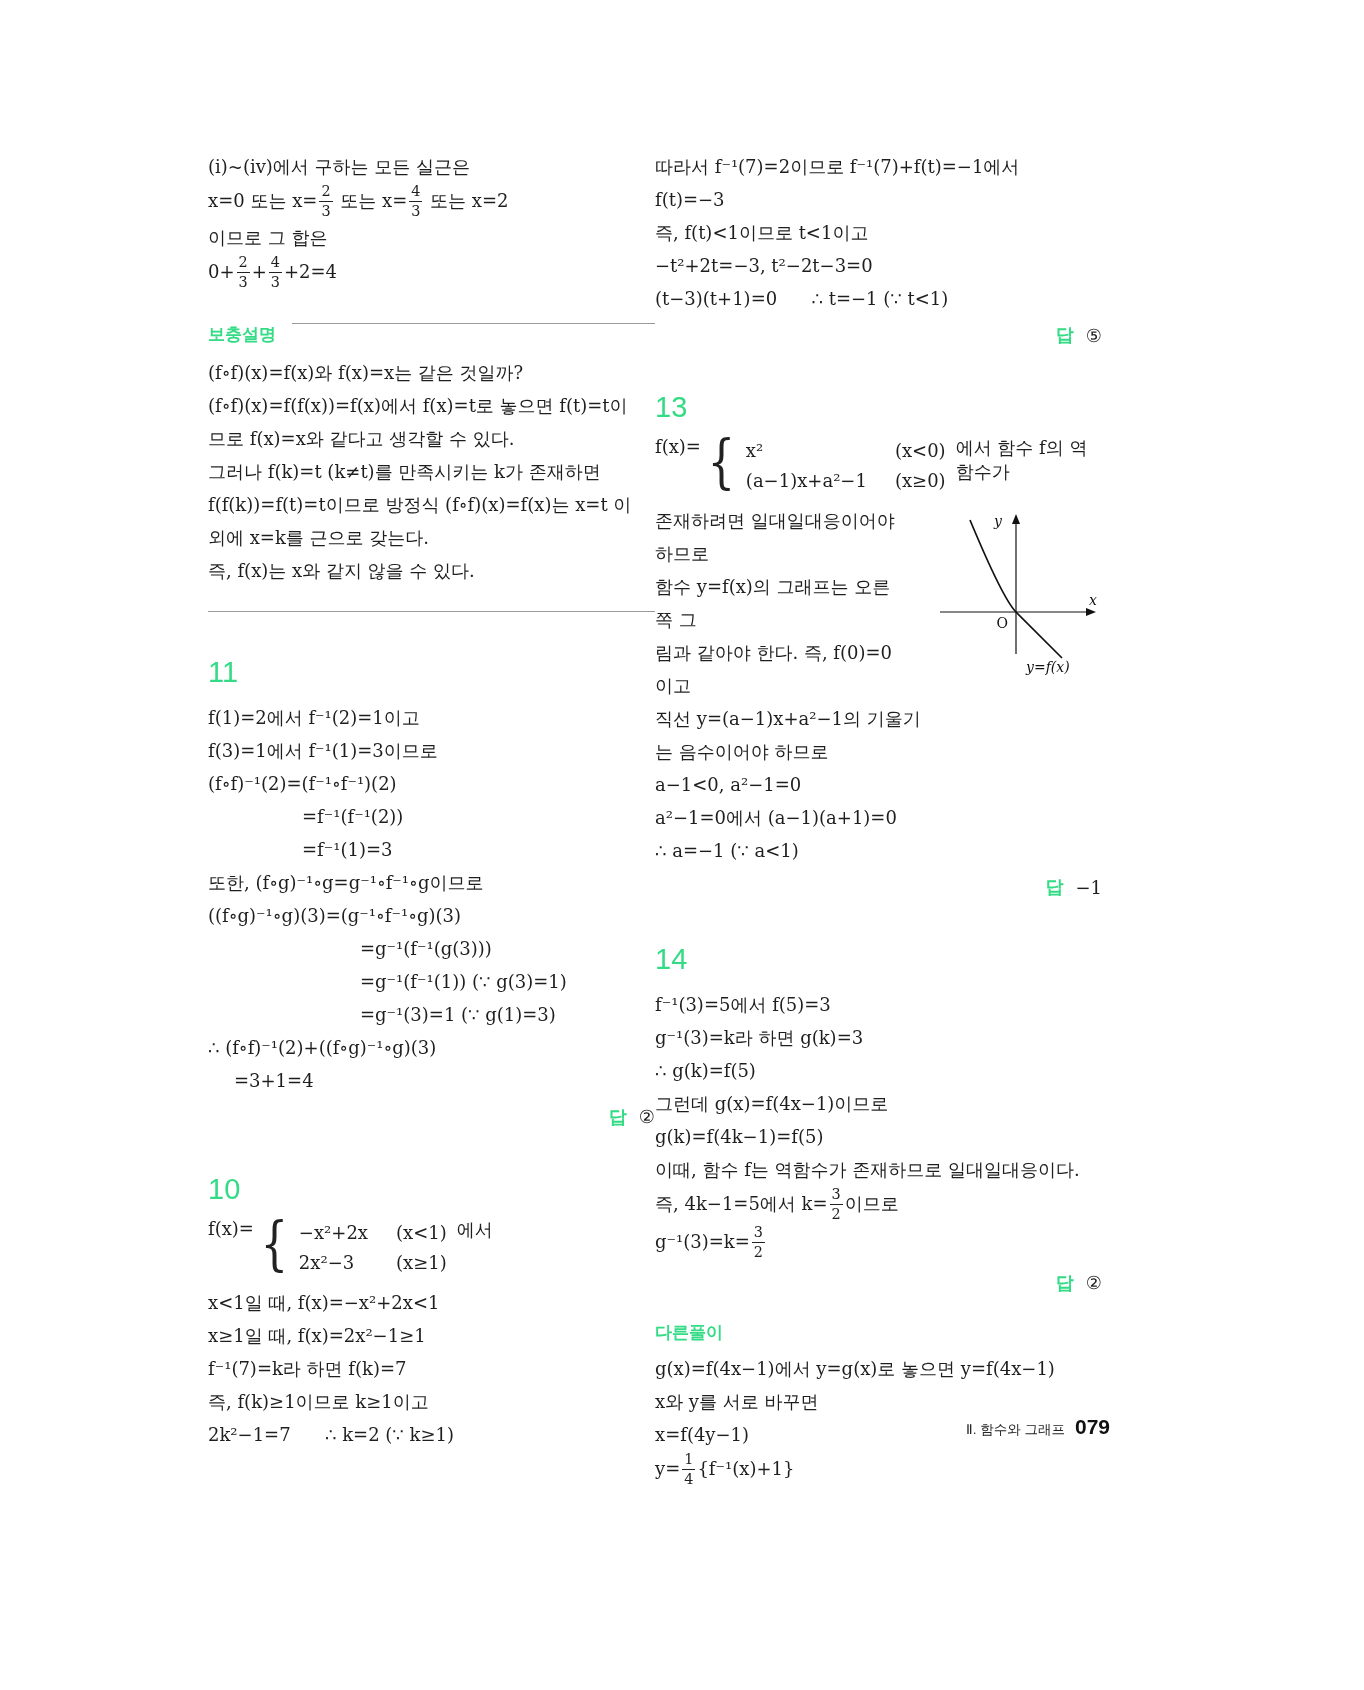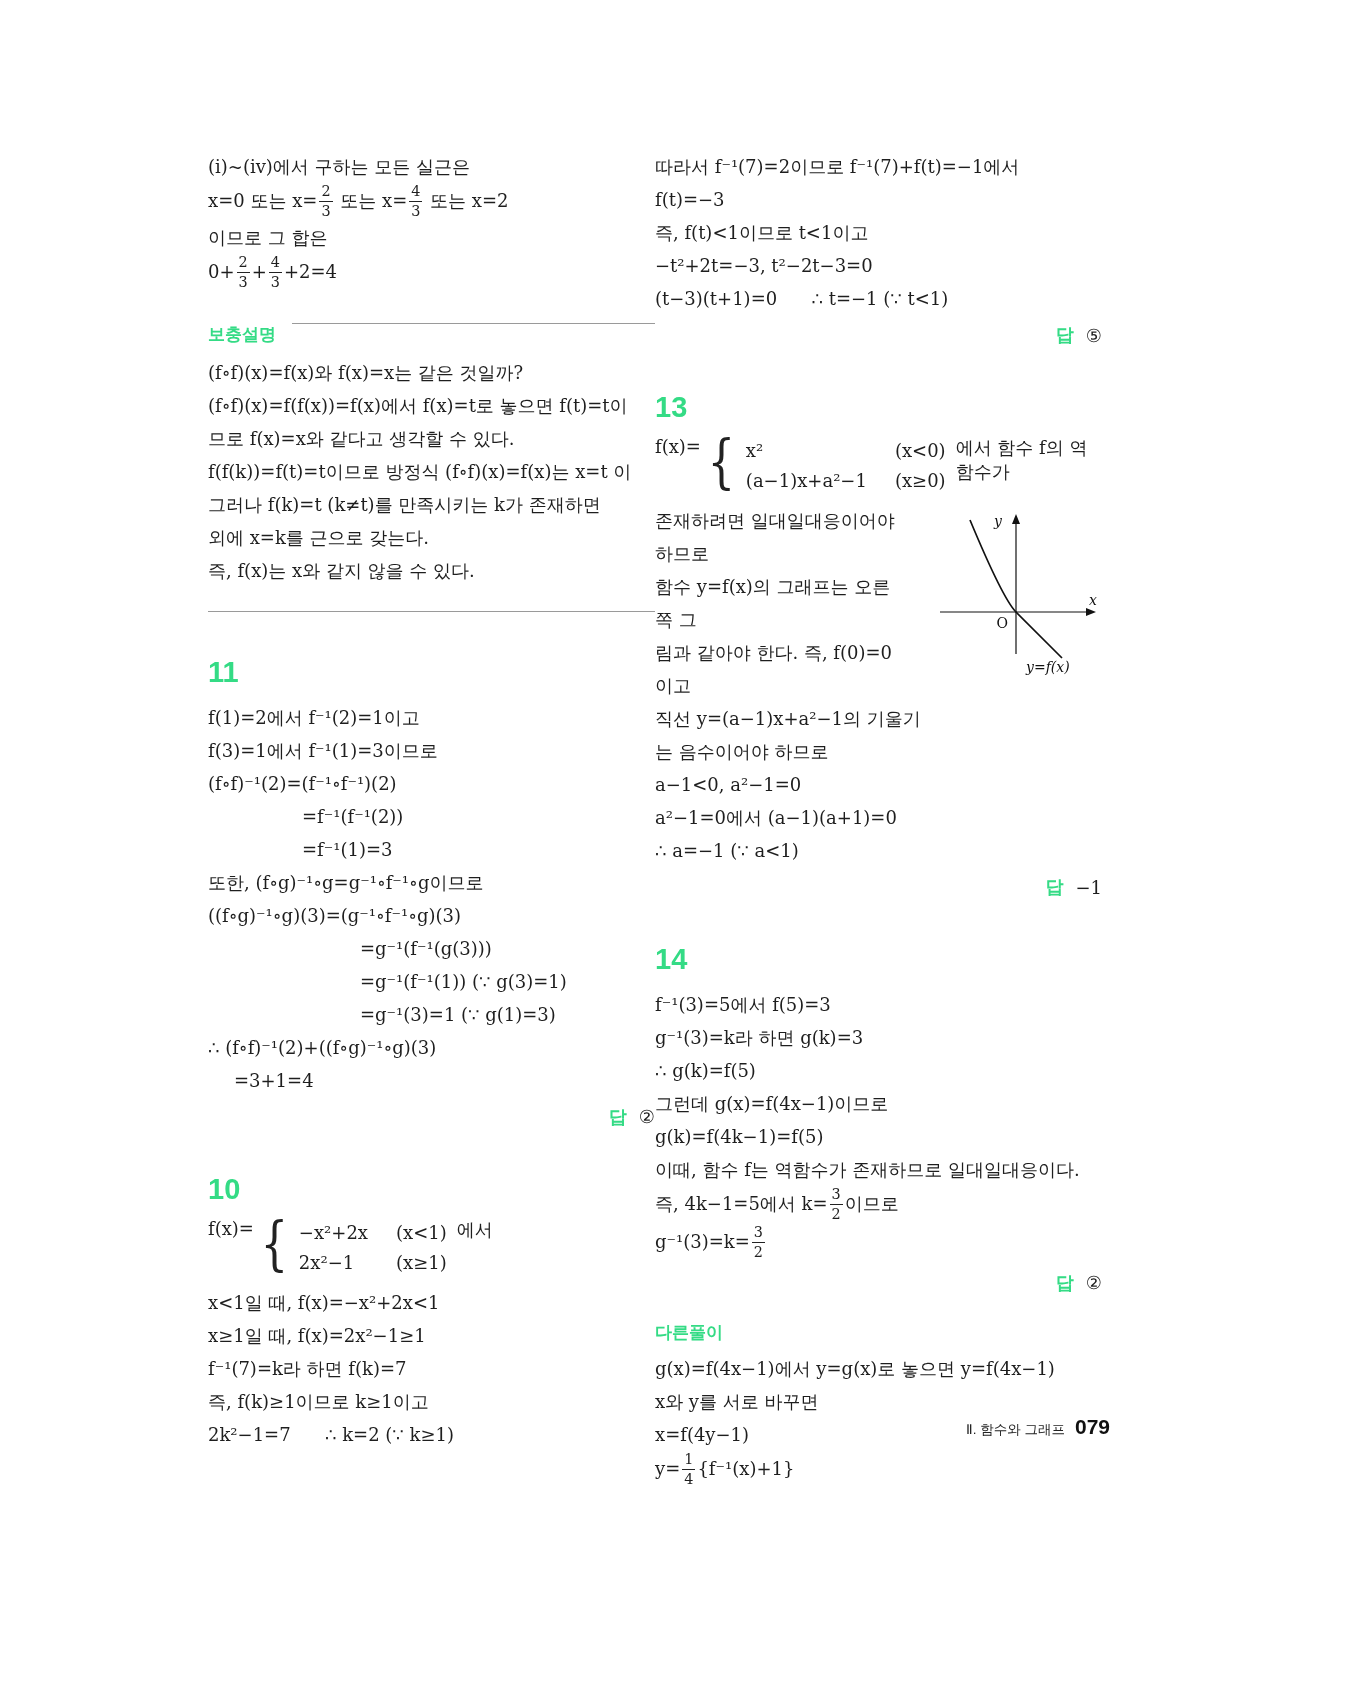--- a/index.html
+++ b/index.html
@@ -5,21 +5,21 @@
   :root{ --green:#34db85; --ink:#1e1e1e; }
   html,body{margin:0;padding:0;background:#ffffff;}
   .page{position:relative;width:1364px;height:1690px;background:#fff;overflow:hidden;
         font-family:"DejaVu Serif","Liberation Serif",serif;color:var(--ink);}
   .content{position:absolute;left:208px;top:150px;width:950px;display:flex;}
   .col{width:447px;}
   .text-line{font-size:18px;line-height:33px;white-space:pre-wrap;}
   .ind1{padding-left:94px;}
   .ind2{padding-left:152px;}
   .ind3{padding-left:26px;}
-  .prob-num{font-family:"Liberation Sans",sans-serif;font-weight:700;font-size:29px;
+  .prob-num{font-family:"Liberation Sans",sans-serif;font-weight:400;font-size:29px;
             color:var(--green);margin:44px 0 12px;}
   .answer{display:flex;justify-content:flex-end;align-items:center;gap:12px;font-size:18px;margin:8px 0 4px;}
   .ans-label{font-family:"Liberation Sans",sans-serif;font-weight:700;color:var(--green);}
   .headrule{display:flex;align-items:flex-start;gap:16px;margin:30px 0 10px;}
   .ht{font-family:"Liberation Sans",sans-serif;font-weight:700;font-size:17px;color:var(--green);}
   .hline{flex:1;height:1px;background:#9a9a9a;}
   .subhead{font-family:"Liberation Sans",sans-serif;font-weight:700;font-size:17px;
            color:var(--green);margin:26px 0 8px;}
   .rule{height:1px;background:#9a9a9a;margin:24px 0 0;}
   .cases{display:flex;margin:6px 0 8px;font-size:18px;}
@@ -48,22 +48,22 @@
         <div class="text-line">x=0 또는 x=<span class="frac"><span class="fnum">2</span><span class="fden">3</span></span> 또는 x=<span class="frac"><span class="fnum">4</span><span class="fden">3</span></span> 또는 x=2</div>
         <div class="text-line">이므로 그 합은</div>
         <div class="text-line">0+<span class="frac"><span class="fnum">2</span><span class="fden">3</span></span>+<span class="frac"><span class="fnum">4</span><span class="fden">3</span></span>+2=4</div>
         <div class="headrule">
           <span class="ht">보충설명</span>
           <span class="hline"></span>
         </div>
         <div class="text-line">(f∘f)(x)=f(x)와 f(x)=x는 같은 것일까?</div>
         <div class="text-line">(f∘f)(x)=f(f(x))=f(x)에서 f(x)=t로 놓으면 f(t)=t이</div>
         <div class="text-line">므로 f(x)=x와 같다고 생각할 수 있다.</div>
+        <div class="text-line">그러나 f(k)=t (k≠t)를 만족시키는 k가 존재하면</div>
         <div class="text-line">f(f(k))=f(t)=t이므로 방정식 (f∘f)(x)=f(x)는 x=t 이</div>
-        <div class="text-line">그러나 f(k)=t (k≠t)를 만족시키는 k가 존재하면</div>
         <div class="text-line">외에 x=k를 근으로 갖는다.</div>
         <div class="text-line">즉, f(x)는 x와 같지 않을 수 있다.</div>
         <div class="rule"></div>
         <div class="prob-num">11</div>
         <div class="text-line">f(1)=2에서 f⁻¹(2)=1이고</div>
         <div class="text-line">f(3)=1에서 f⁻¹(1)=3이므로</div>
         <div class="text-line">(f∘f)⁻¹(2)=(f⁻¹∘f⁻¹)(2)</div>
         <div class="text-line ind1">=f⁻¹(f⁻¹(2))</div>
         <div class="text-line ind1">=f⁻¹(1)=3</div>
         <div class="text-line">또한, (f∘g)⁻¹∘g=g⁻¹∘f⁻¹∘g이므로</div>
@@ -77,21 +77,21 @@
           <span class="ans-label">답</span>
           <span class="ans-value">②</span>
         </div>
         <div class="prob-num">10</div>
         <div class="cases">
           <span class="case-lead">f(x)=</span>
           <span class="brace">{</span>
           <span class="case-rows">
             <div class="case-expr">−x²+2x</div>
             <div class="case-cond">(x&lt;1)</div>
-            <div class="case-expr">2x²−1</div>
+            <div class="case-expr">2x²−3</div>
             <div class="case-cond">(x≥1)</div>
           </span>
           <span class="case-trail">에서</span>
         </div>
         <div class="text-line">x&lt;1일 때, f(x)=−x²+2x&lt;1</div>
         <div class="text-line">x≥1일 때, f(x)=2x²−1≥1</div>
         <div class="text-line">f⁻¹(7)=k라 하면 f(k)=7</div>
         <div class="text-line">즉, f(k)≥1이므로 k≥1이고</div>
         <div class="text-line">2k²−1=7      ∴ k=2 (∵ k≥1)</div>
       </div>

